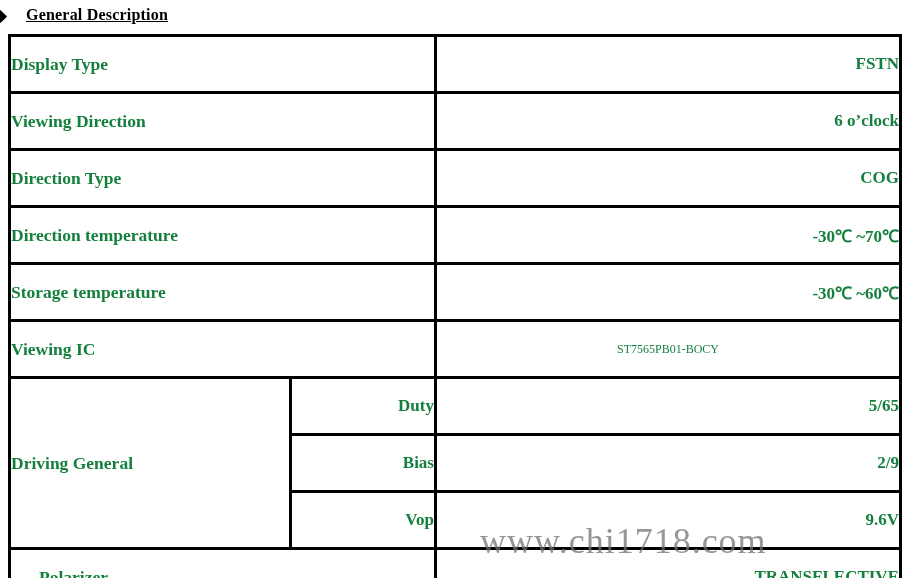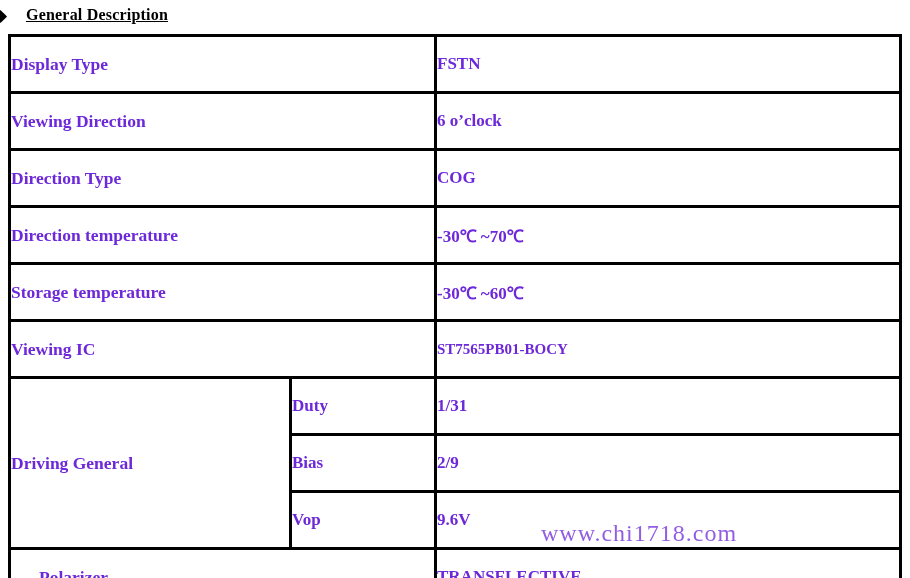--- a/index.html
+++ b/index.html
@@ -48,56 +48,58 @@
     top: 34px;
     width: 894px;
     border-collapse: collapse;
     table-layout: fixed;
   }
   #spec-table td {
     border: 3px solid #000;
     padding: 0;
     height: 54px;
     vertical-align: middle;
-    color: #6d28d9;
+    color: #15803d;
   }
   .lbl {
     font-size: 17.5px;
     font-weight: bold;
     padding-left: 14px;
   }
   .lbl-sub {
     font-size: 17px;
     font-weight: bold;
     padding-left: 14px;
+    text-align: right;
   }
   .val {
     font-size: 17px;
     font-weight: bold;
-    text-align: left;
+    text-align: right;
   }
   .val-plain {
-    font-size: 15px;
-    font-weight: bold;
+    font-size: 12px;
+    font-weight: normal;
+    text-align: center;
   }
   .col-label { width: 281px; }
   .col-sublabel { width: 145px; }
 
   #driving-method-label {
     line-height: 1.15;
   }
 
   
   #watermark {
     position: absolute;
-    left: 541px;
+    left: 480px;
     top: 520px;
-    font-size: 24px;
+    font-size: 36px;
     font-family: "Liberation Serif", serif;
-    color: #6d28d9;
+    color: #737373;
     opacity: 0.75;
     letter-spacing: 1px;
     white-space: nowrap;
     pointer-events: none;
   }
 </style>
 </head>
 <body>
 
 <div id="heading-row">
@@ -133,21 +135,21 @@
       <td class="val">-30℃ ~60℃</td>
     </tr>
     <tr>
       <td class="lbl" colspan="2">Viewing IC</td>
       <td class="val-plain">ST7565PB01-BOCY</td>
     </tr>
 
     <tr>
       <td class="lbl" id="driving-method-label" rowspan="3">Driving General</td>
       <td class="lbl-sub">Duty</td>
-      <td class="val">1/31</td>
+      <td class="val">5/65</td>
     </tr>
     <tr>
       <td class="lbl-sub">Bias</td>
       <td class="val">2/9</td>
     </tr>
     <tr>
       <td class="lbl-sub">Vop</td>
       <td class="val">9.6V</td>
     </tr>
 

